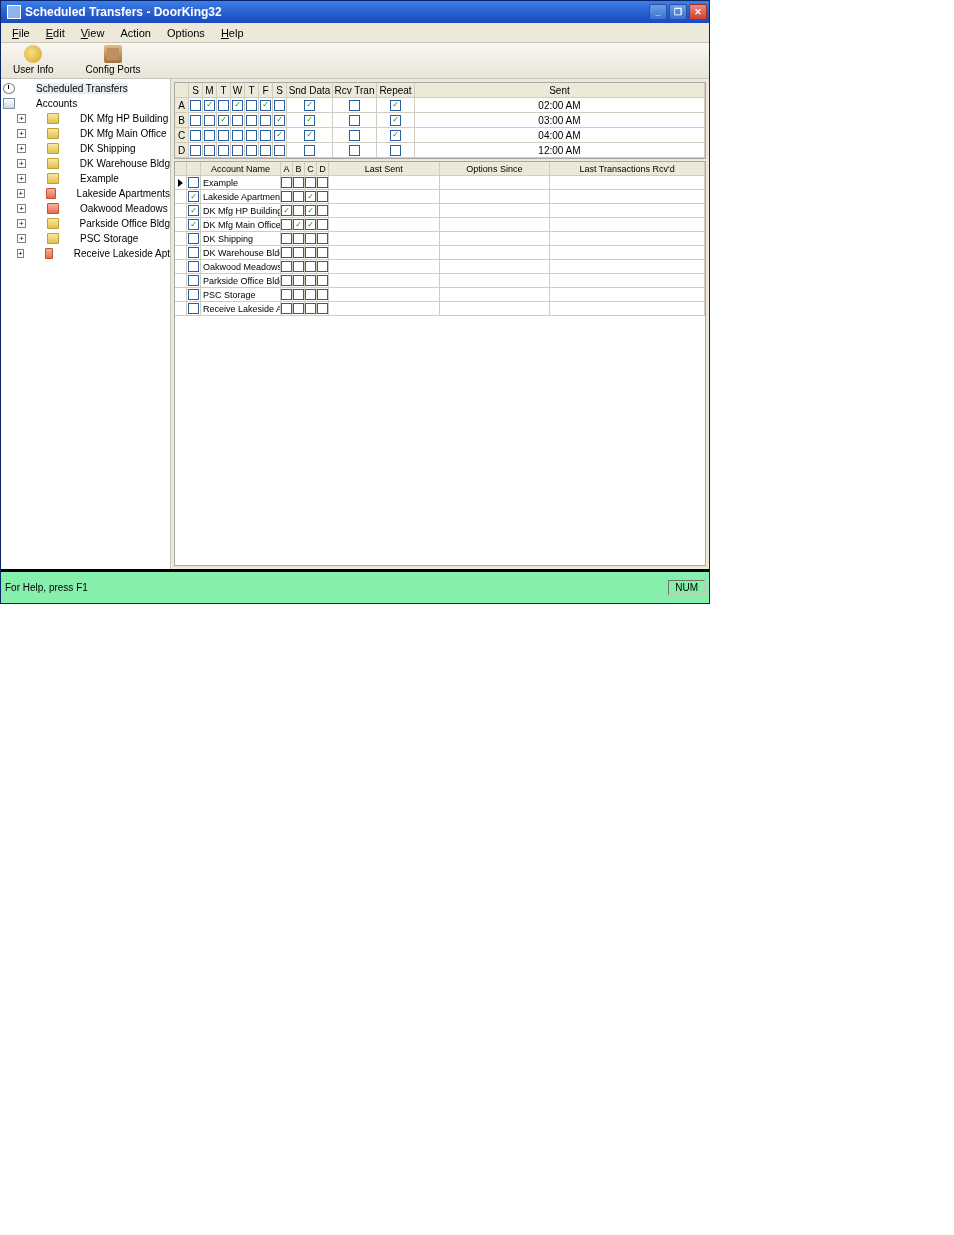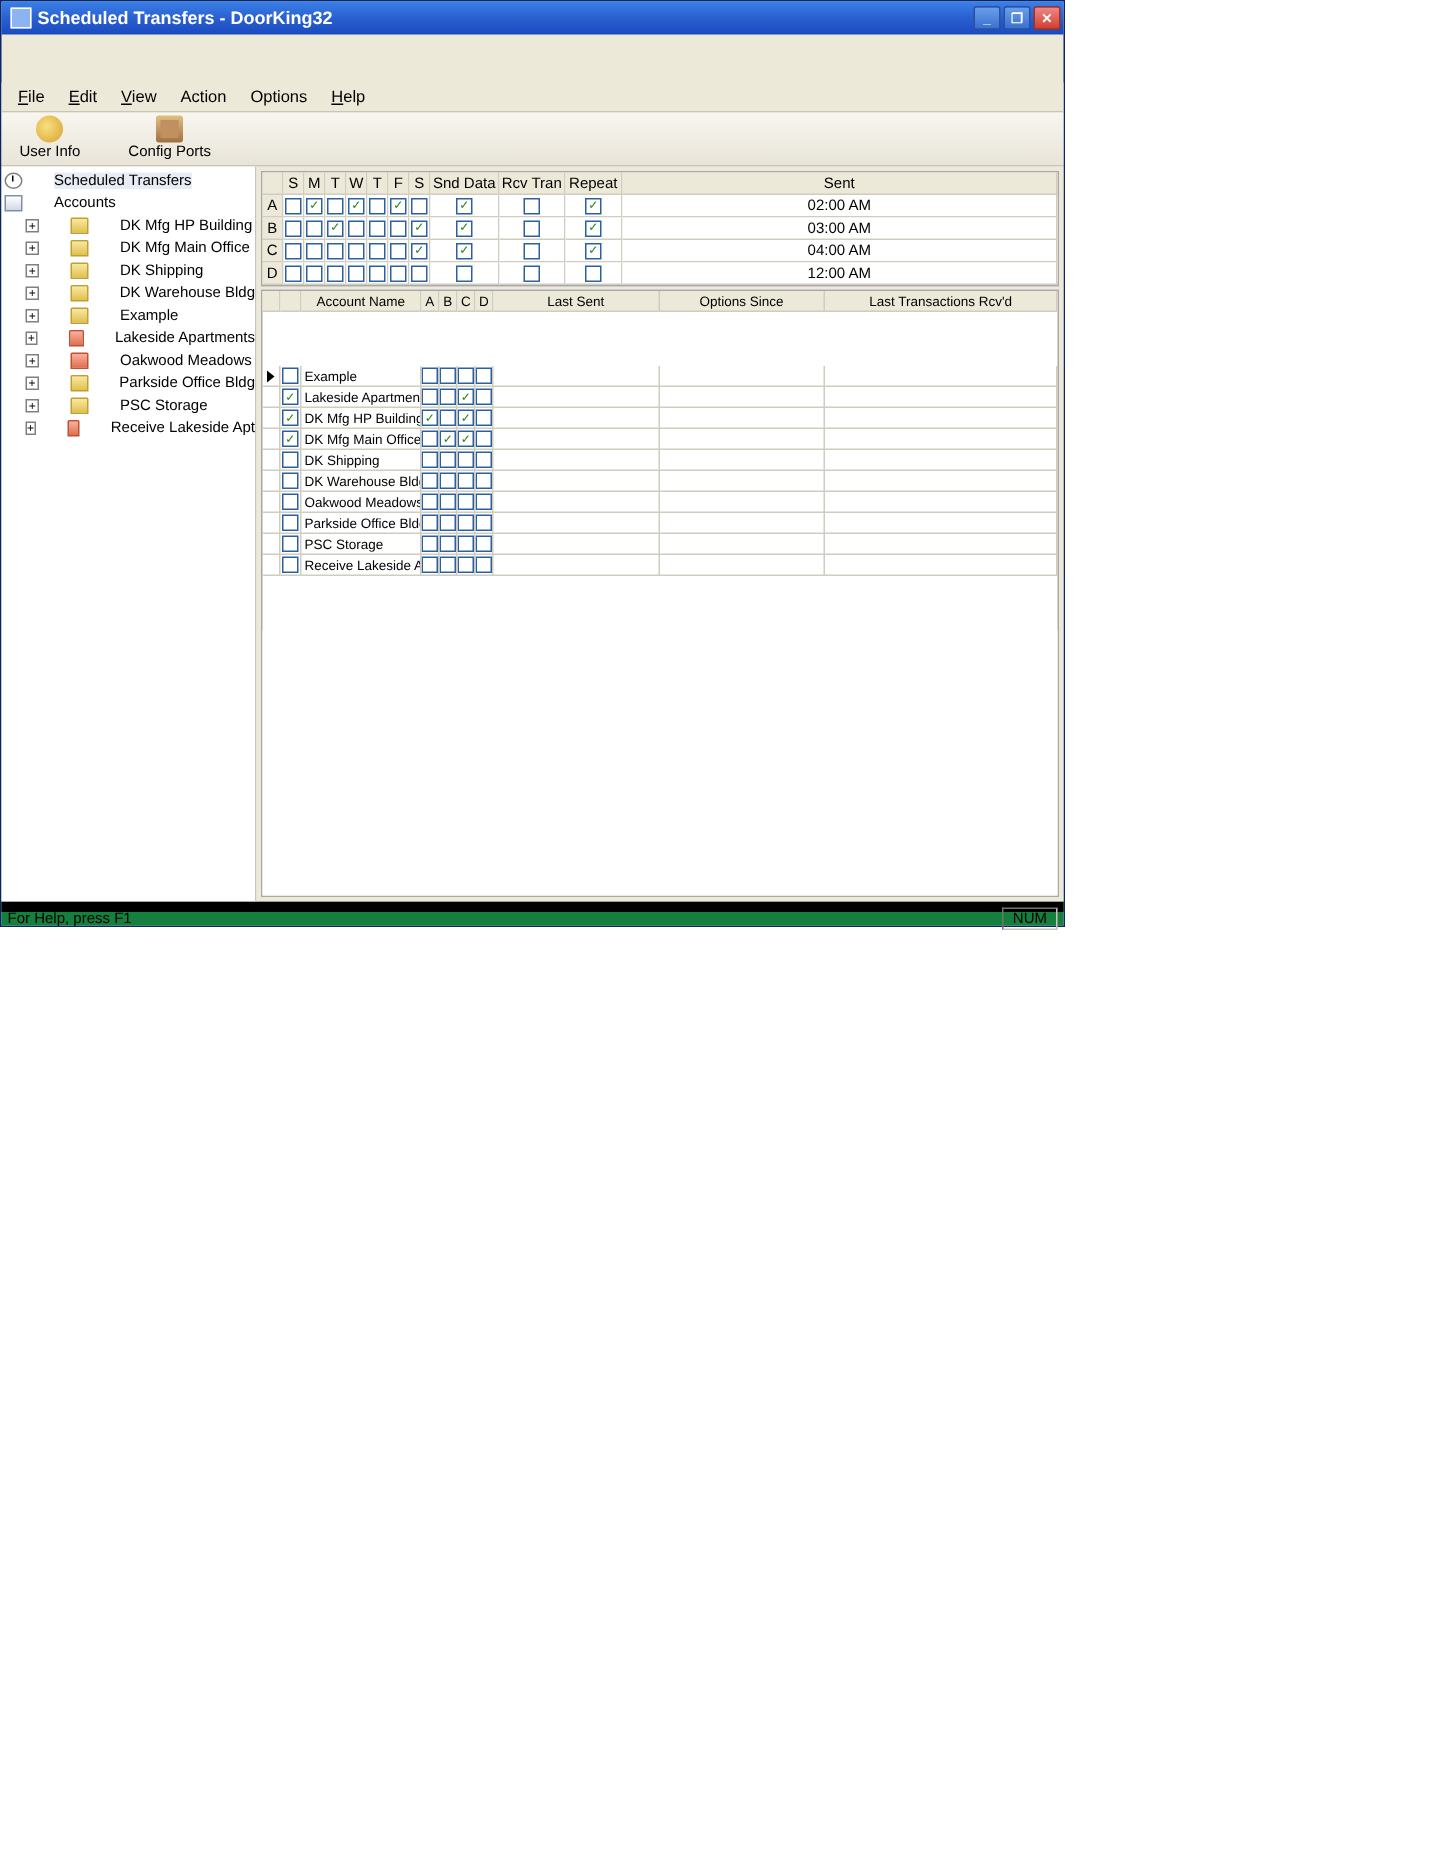--- a/index.html
+++ b/index.html
@@ -5,21 +5,21 @@
 * { box-sizing: border-box; margin: 0; padding: 0; }
 body { font-family: Tahoma, Arial, sans-serif; font-size: 11px; background: #fff; }
 .page { width: 954px; height: 1235px; background: #fff; }
 .window { width: 710px; border: 1px solid #0a246a; background: #ece9d8; }
 .titlebar { height: 22px; background: linear-gradient(to bottom, #3a80e8 0%, #2a60d0 50%, #1a4ac0 100%); display: flex; align-items: center; justify-content: space-between; padding: 0 2px 0 6px; color: #fff; font-weight: bold; font-size: 12px; }
 .titlebar-left { display: flex; align-items: center; gap: 4px; }
 .app-icon { width: 14px; height: 14px; background: #8cb4f0; border: 1px solid #fff; }
 .titlebar-btns { display: flex; gap: 2px; }
 .tbtn { width: 18px; height: 16px; background: linear-gradient(#6c9fe8,#3a70d0); border: 1px solid #2a50a0; border-radius: 2px; display: flex; align-items: center; justify-content: center; color: #fff; font-size: 9px; font-weight: bold; cursor: pointer; }
 .tbtn.close { background: linear-gradient(#e88,#d04030); border-color: #a03020; }
-.menubar { height: 20px; background: #ece9d8; border-bottom: 1px solid #c8c4b8; display: flex; align-items: center; padding: 0 4px; gap: 2px; margin-top: 32px; }
+.menubar { height: 20px; background: #ece9d8; border-bottom: 1px solid #c8c4b8; display: flex; align-items: center; padding: 0 4px; gap: 2px; }
 .menu-item { padding: 2px 7px; cursor: pointer; }
 .underline { text-decoration: underline; }
 .toolbar { height: 36px; background: linear-gradient(#f8f6f0,#e8e4d8); border-bottom: 1px solid #c8c4b8; display: flex; padding: 0 8px; gap: 24px; }
 .tool-btn { display: flex; flex-direction: column; align-items: center; font-size: 10px; padding: 2px 4px; cursor: pointer; }
 .tool-icon { width: 18px; height: 18px; margin-bottom: 1px; }
 .tool-icon.userinfo { background: radial-gradient(circle at 40% 40%, #f8e080, #d8a030); border-radius: 50%; }
 .tool-icon.config { background: linear-gradient(#e0c080, #a07040); border-radius: 2px; position: relative; }
 .tool-icon.config::after { content: ""; position: absolute; top: 3px; left: 3px; right: 3px; bottom: 3px; background: #c09060; }
 .body-row { display: flex; height: 490px; }
 .tree-pane { width: 170px; background: #fff; border-right: 1px solid #c8c4b8; padding: 2px 0; overflow: hidden; }
@@ -36,28 +36,28 @@
 .main-pane { flex: 1; background: #ece9d8; padding: 3px; display: flex; flex-direction: column; gap: 0; }
 .sched-table { border: 1px solid #a8a8a8; background: #fff; font-size: 10px; }
 .sched-header, .sched-row { display: grid; grid-template-columns: 14px repeat(7,14px) 46px 44px 38px 1fr; }
 .sched-header .sc, .sched-row .sc { border-right: 1px solid #d0ccc0; border-bottom: 1px solid #d0ccc0; height: 15px; display: flex; align-items: center; justify-content: center; background: #ece9d8; }
 .sched-row .sc { background: #fff; }
 .sched-row .sc.lead { background: #ece9d8; font-weight: normal; }
 .sched-header .sc.time, .sched-row .sc.time { justify-content: center; text-align: center; background: #fff; }
 .sched-header .sc.time { background: #ece9d8; }
 .cb { width: 11px; height: 11px; border: 1px solid #2a60a0; background: #fff; display: inline-flex; align-items: center; justify-content: center; font-size: 8px; color: #2a8020; line-height: 1; cursor: pointer; }
 .cb.checked::after { content: "✓"; }
-.acct-table { flex: 1; border: 1px solid #a8a8a8; background: #fff; margin-top: 2px; display: flex; flex-direction: column; gap: 36px; }
+.acct-table { flex: 1; border: 1px solid #a8a8a8; background: #fff; margin-top: 2px; display: flex; flex-direction: column; }
 .acct-header, .acct-row { display: grid; grid-template-columns: 12px 14px 80px repeat(4,12px) 1fr 1fr 1.4fr; }
 .ac { border-right: 1px solid #d0ccc0; border-bottom: 1px solid #d0ccc0; height: 14px; display: flex; align-items: center; padding-left: 2px; font-size: 9px; overflow: hidden; white-space: nowrap; }
 .acct-header .ac { background: #ece9d8; justify-content: center; padding-left: 0; }
 .ac.c { justify-content: center; padding-left: 0; }
 .row-ind { width: 0; height: 0; border-top: 4px solid transparent; border-bottom: 4px solid transparent; border-left: 5px solid #000; }
 .acct-fill { flex: 1; background: #fff; }
-.statusbar { height: 16px; background: #15803d; border-top: 7px solid #000000; display: flex; align-items: center; justify-content: space-between; padding: 0 4px; font-size: 10px; }
+.statusbar { height: 34px; background: #86efac; border-top: 3px solid #000000; display: flex; align-items: center; justify-content: space-between; padding: 0 4px; font-size: 10px; }
 .status-cell { border: 1px inset #c8c4b8; padding: 1px 6px; }
 </style>
 </head>
 <body>
 
 <div class="page">
 <div class="window">
 
   <div class="titlebar">
     <div class="titlebar-left">

